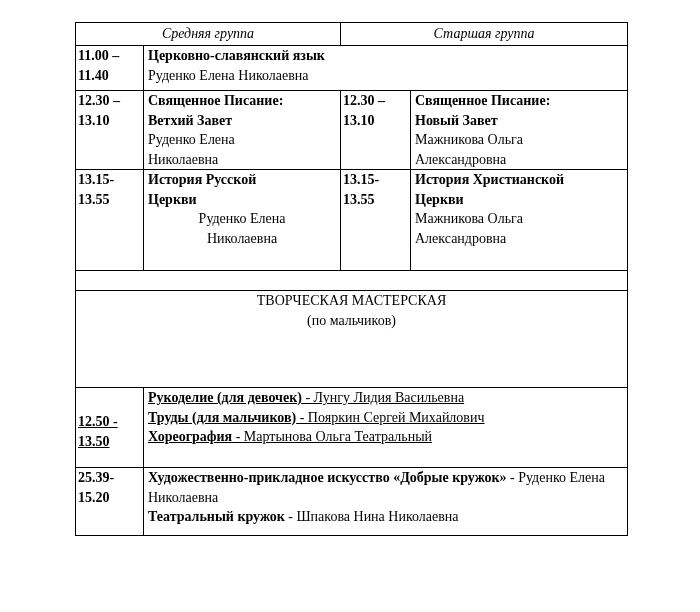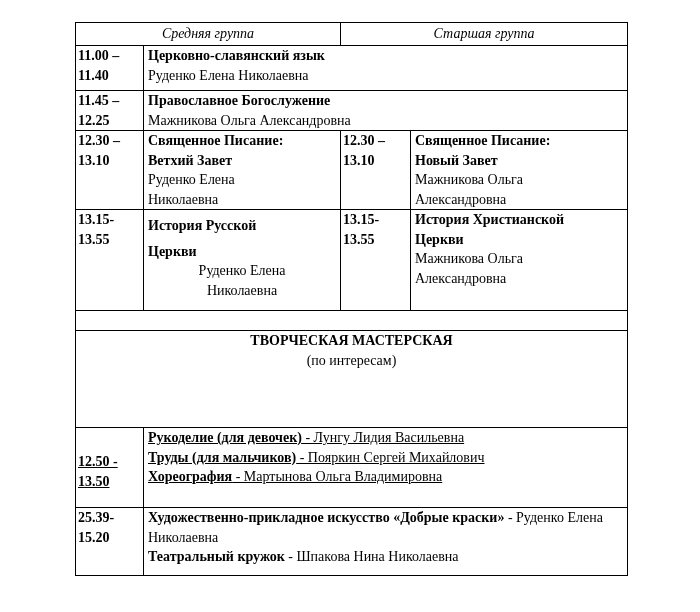--- a/index.html
+++ b/index.html
@@ -8,32 +8,32 @@
     position: absolute; left: 75px; top: 22px; width: 552px;
     border-collapse: collapse; table-layout: fixed;
     font-size: 14px; line-height: 19.5px;
   }
   table.sched td { border: 1.5px solid #000; padding: 0 4px; vertical-align: top; }
   .c1 { width: 68px; } .c2 { width: 197px; } .c3 { width: 70px; } .c4 { width: 217px; }
   .hdr { font-style: italic; text-align: center; height: 22px; line-height: 21px; }
   .time { font-weight: bold; padding: 0 2px !important; }
   .center { text-align: left; }
   .b { font-weight: bold; }
-  .left { text-align: left; margin-top: 6px; }
+  .left { text-align: left; }
   .r1 td { height: 44px; }
   .r2 td { height: 39px; }
   .r3 td { height: 78px; }
   .r4 td { height: 100px; }
   .r4 td.nb { border-bottom: 1.5px solid #000; }
   .r5 td { height: 19px; }
   .r6 td { height: 96px; vertical-align: middle; text-align: center; }
   .r7 td { height: 79px; vertical-align: bottom; text-decoration: underline; }
   .r7 td.time { vertical-align: middle; }
   .r8 td { height: 67px; }
-  .title-big { font-weight: bold; }
+  .title-big { font-weight: normal; }
   .list-line { display: block; }
   .indent { display: block; text-align: center; }
 </style>
 </head>
 <body>
 
 <table class="sched">
   <colgroup>
       <col class="c1">
       <col class="c2">
@@ -51,30 +51,20 @@
     <td class="time">
       <span class="list-line">11.00 –</span>
       <span class="list-line">11.40</span>
     </td>
     <td colspan="3" class="center">
       <span class="list-line b">Церковно-славянский язык</span>
       <span class="list-line">Руденко Елена Николаевна</span>
     </td>
   </tr>
 
-  <tr class="r2">
-    <td class="time">
-      <span class="list-line">11.45 –</span>
-      <span class="list-line">12.25</span>
-    </td>
-    <td colspan="3" class="center">
-      <span class="list-line b">Православное Богослужение</span>
-      <span class="list-line">Мажникова Ольга Александровна</span>
-    </td>
-  </tr>
 
   <tr class="r3">
     <td class="time">
       <span class="list-line">12.30 –</span>
       <span class="list-line">13.10</span>
     </td>
     <td class="center">
       <span class="list-line b">Священное Писание:</span>
       <span class="list-line b">Ветхий Завет</span>
       <span class="list-line">Руденко Елена</span>
@@ -115,40 +105,40 @@
     </td>
   </tr>
 
   <tr class="r5">
     <td colspan="4"></td>
   </tr>
 
   <tr class="r6">
     <td colspan="4">
       <span class="list-line title-big">ТВОРЧЕСКАЯ МАСТЕРСКАЯ</span>
-      <span class="list-line">(по интересам)</span>
+      <span class="list-line">(по мальчиков)</span>
     </td>
   </tr>
 
   <tr class="r7">
     <td class="time">
       <span class="list-line" style="margin-top:8px">12.50 -</span>
       <span class="list-line">13.50</span>
     </td>
     <td colspan="3" class="left">
       <span class="list-line"><span class="b">Рукоделие (для девочек)</span><span> - Лунгу Лидия Васильевна</span></span>
       <span class="list-line"><span class="b">Труды (для мальчиков)</span><span> - Пояркин Сергей Михайлович</span></span>
-      <span class="list-line"><span class="b">Хореография</span><span> - Мартынова Ольга Владимировна</span></span>
+      <span class="list-line"><span class="b">Хореография</span><span> - Мартынова Ольга Театральный</span></span>
     </td>
   </tr>
 
   <tr class="r8">
     <td class="time">
       <span class="list-line">25.39-</span>
       <span class="list-line">15.20</span>
     </td>
     <td colspan="3" class="left">
-      <span class="list-line"><span class="b">Художественно-прикладное искусство «Добрые краски»</span><span> - Руденко Елена Николаевна</span></span>
+      <span class="list-line"><span class="b">Художественно-прикладное искусство «Добрые кружок»</span><span> - Руденко Елена Николаевна</span></span>
       <span class="list-line"><span class="b">Театральный кружок</span><span> - Шпакова Нина Николаевна</span></span>
     </td>
   </tr>
 </tbody>
   </table>
 
 </body></html>

